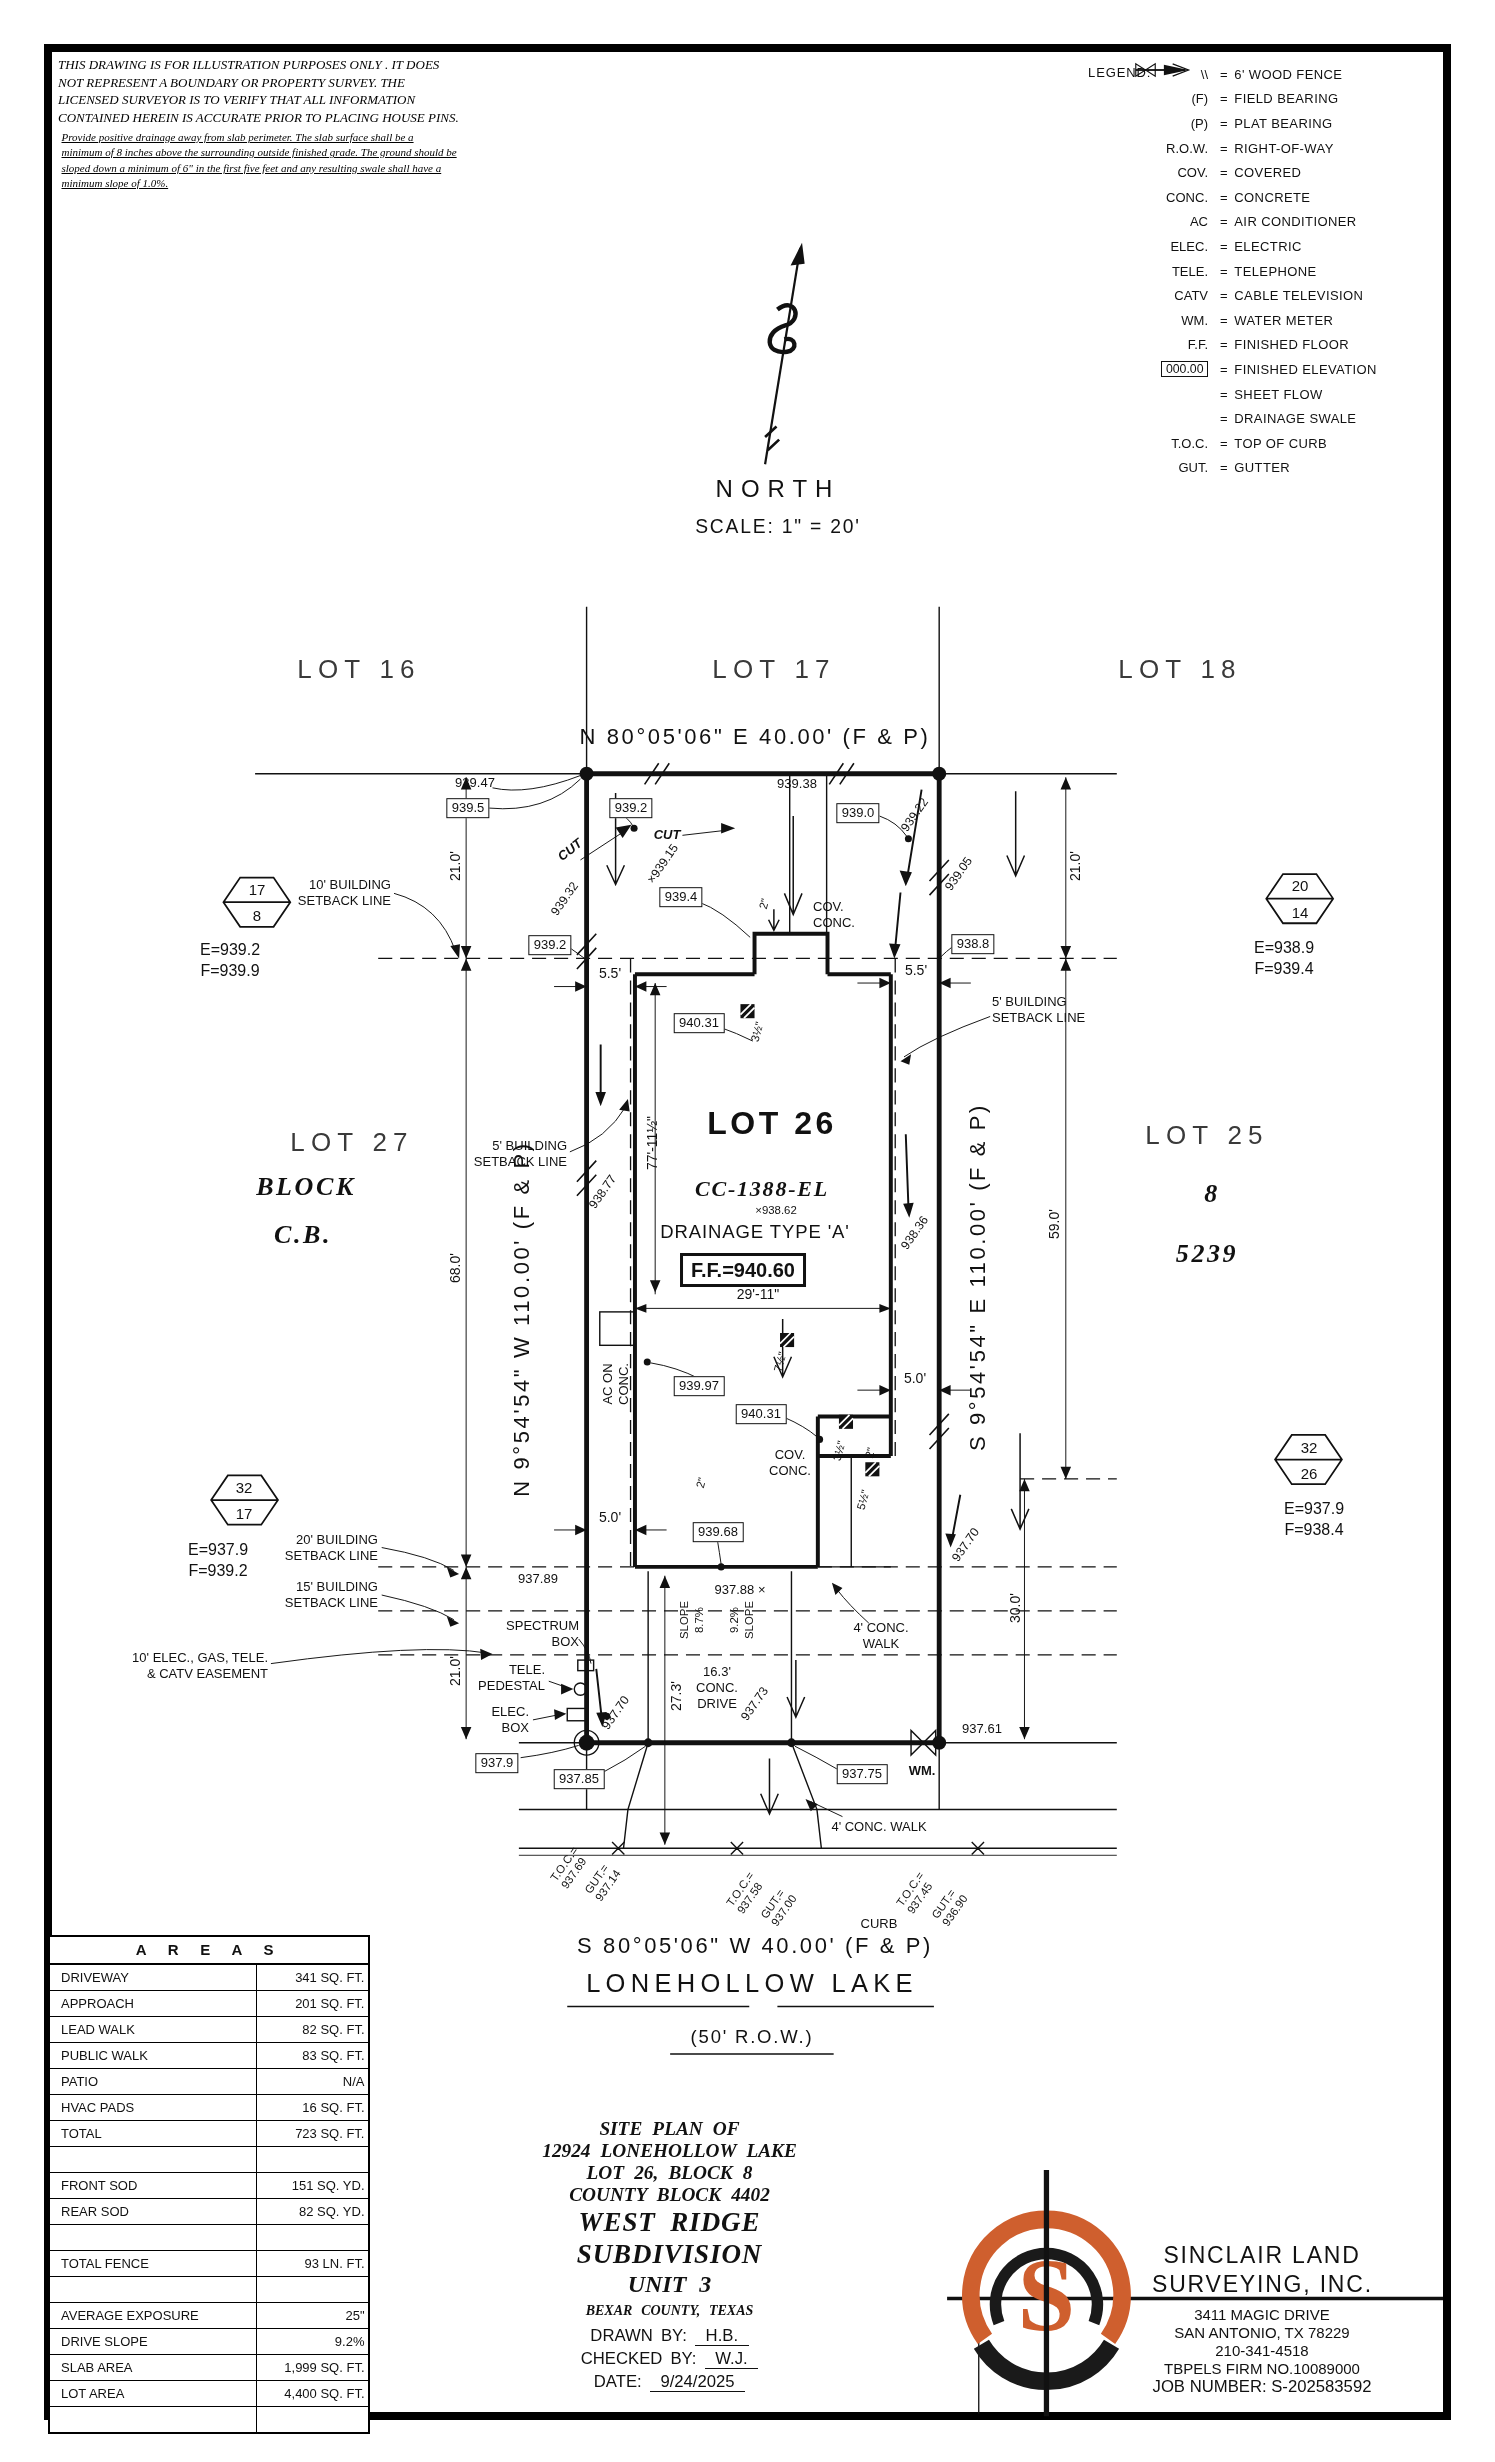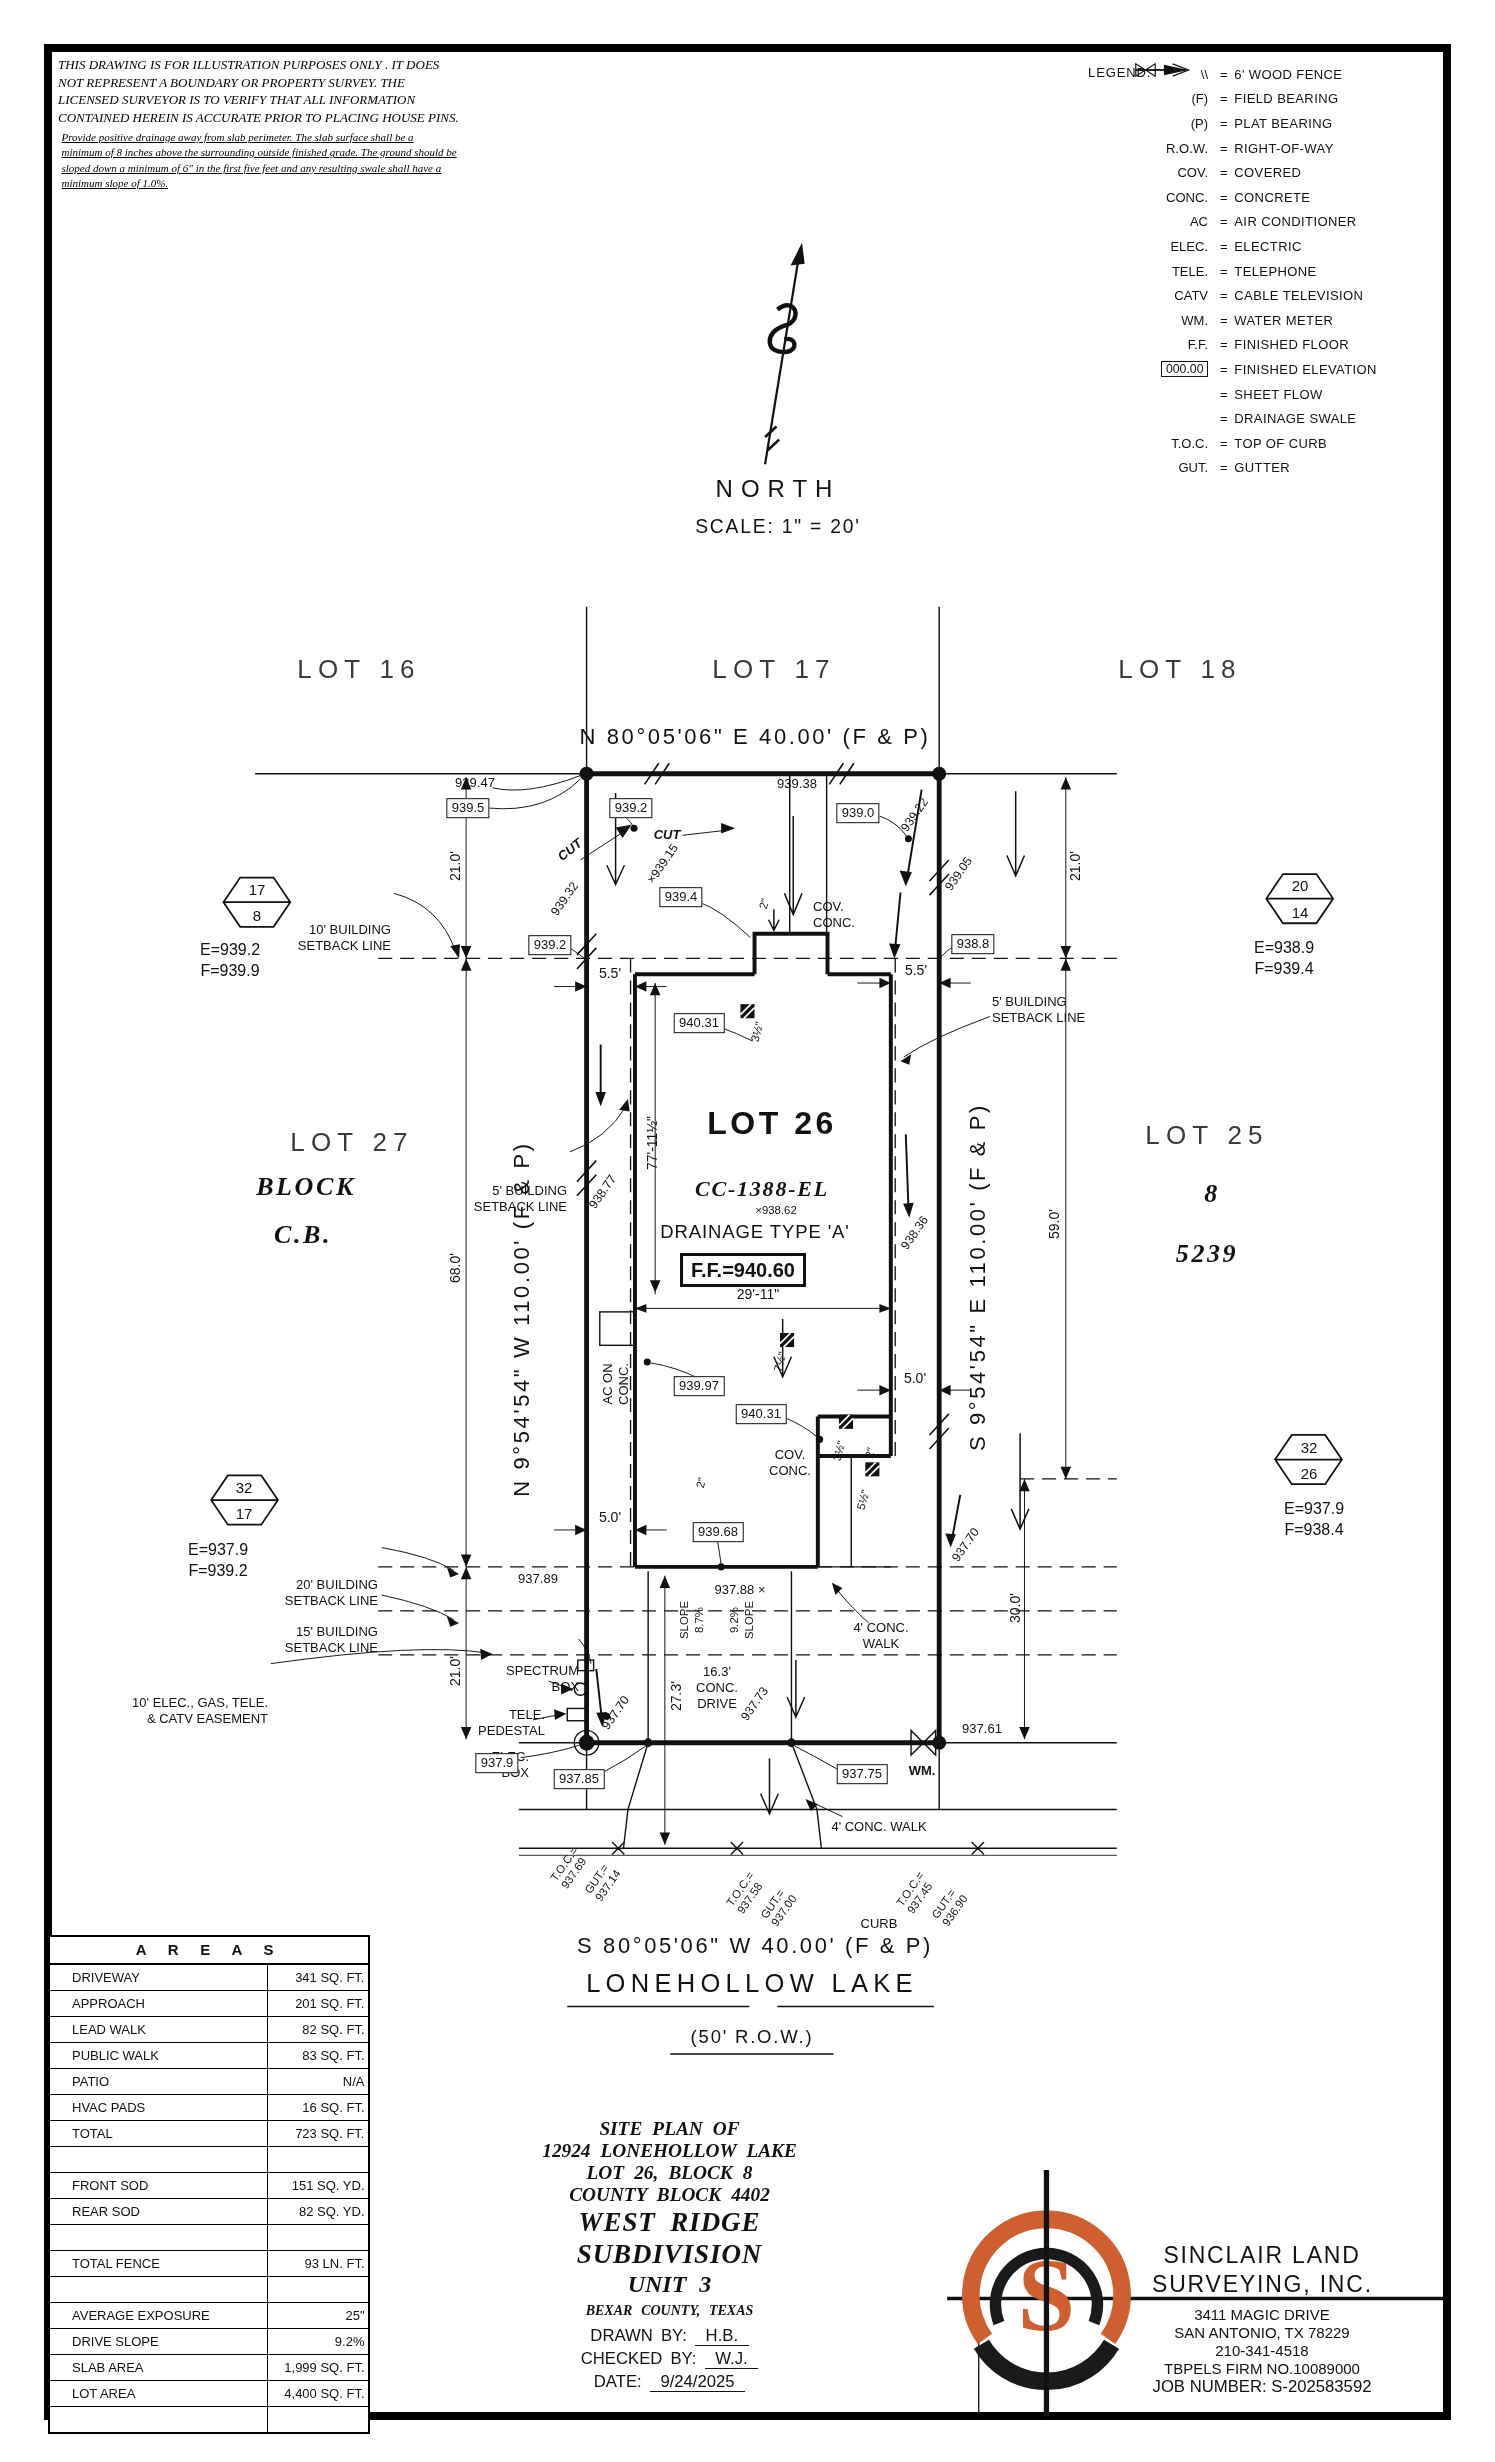--- a/index.html
+++ b/index.html
@@ -28,35 +28,35 @@
   .lot26{font-size:32px;font-weight:bold;letter-spacing:3.5px;}
   .ccital{font-family:"Liberation Serif",serif;font-style:italic;font-weight:bold;font-size:22px;letter-spacing:1.8px;}
   .drain{font-size:18.5px;letter-spacing:0.9px;white-space:nowrap;}
   .ff{font-size:20px;font-weight:bold;border:3.5px solid #111;padding:1.8px 8px;background:#fff;white-space:nowrap;}
   .dim{font-size:14px;white-space:nowrap;}
   .box{font-size:13px;border:1.3px solid #111;padding:0.9px 4.4px;background:#fff;white-space:nowrap;}
   .plain{font-size:13px;white-space:nowrap;}
   .tiny{font-size:11.4px;white-space:nowrap;}
   .rot{font-size:12.3px;white-space:nowrap;}
   .toc{font-size:11.4px;line-height:1.15;text-align:left;}
-  .mlr{font-size:13px;text-align:right;margin-top:45px;}
+  .mlr{font-size:13px;text-align:right;}
   .mlc{font-size:13px;text-align:center;}
   .mll{font-size:13px;text-align:left;}
   .cut{font-size:13px;font-weight:bold;font-style:italic;}
   .hexn{font-size:15px;}
   .ef{font-size:16px;}
   .north{font-size:24px;letter-spacing:8px;}
   .scale{font-size:19.3px;letter-spacing:1.8px;white-space:nowrap;}
   .wm{font-size:13px;font-weight:bold;}
   
   .areas{position:absolute;left:48px;top:1935px;width:318px;border:2.6px solid #000;background:#fff;}
   .areas-header{height:26px;border-bottom:2.2px solid #000;text-align:center;font-size:15px;letter-spacing:8.8px;line-height:26px;font-weight:bold;}
   .arow{display:flex;height:25px;border-bottom:1.2px solid #000;font-size:13px;align-items:stretch;}
   .arow:last-child{border-bottom:none;}
-  .al{flex:0 0 195px;padding-left:22px;border-right:1.2px solid #000;display:flex;align-items:center;}
+  .al{flex:0 0 195px;padding-left:11px;border-right:1.2px solid #000;display:flex;align-items:center;}
   .av{flex:1;text-align:right;padding-right:3.5px;display:flex;align-items:center;justify-content:flex-end;}
   
   .tblock{position:absolute;left:485px;top:2118px;width:369px;text-align:center;
           font-family:"Liberation Serif",serif;font-style:italic;font-weight:bold;color:#111;}
   .tb-sm{font-size:19.3px;line-height:22px;word-spacing:5.3px;}
   .tb-lg{font-size:27px;line-height:32px;word-spacing:7px;letter-spacing:0.9px;}
   .tb-md{font-size:24px;line-height:28px;word-spacing:7px;}
   .tb-sm2{font-size:14px;line-height:25.5px;word-spacing:5.3px;}
   .tb-admin{font-family:"Liberation Sans",sans-serif;font-style:normal;font-weight:normal;font-size:16.7px;line-height:23px;word-spacing:3.5px;}
   .tb-admin .u{border-bottom:1.8px solid #111;padding:0 10.6px 0.9px;}

